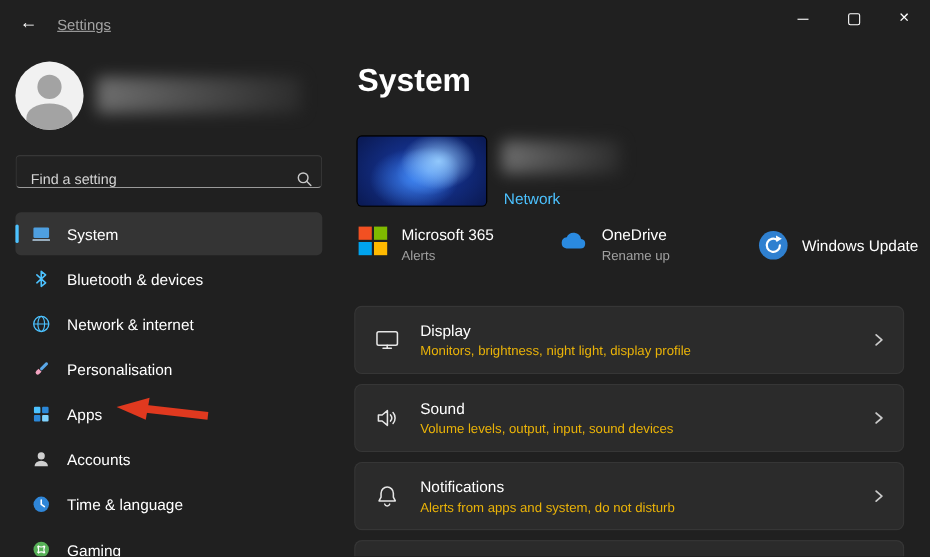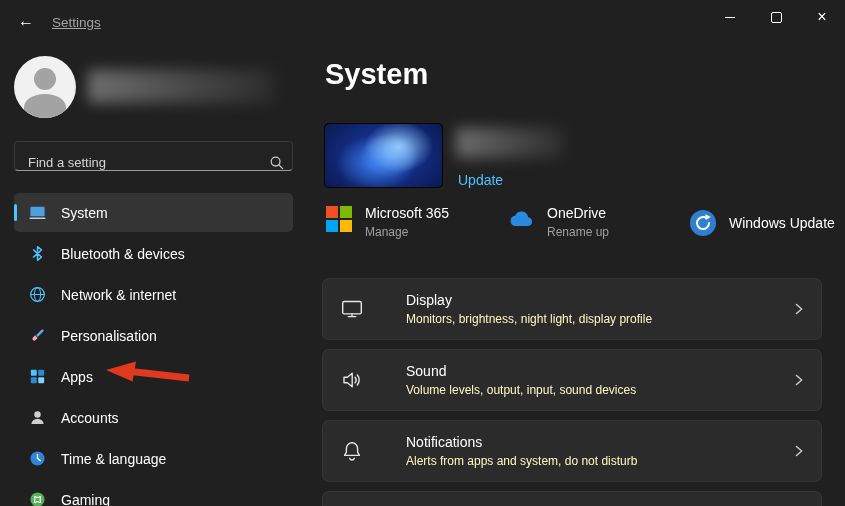--- a/index.html
+++ b/index.html
@@ -95,25 +95,25 @@
   .status-item{display:flex;align-items:flex-start;gap:12px;width:150px;cursor:pointer;}
   .status-item:last-child{width:auto;align-items:center;}
   .status-icon{width:28px;height:28px;flex:0 0 auto;margin-top:1px;}
   .status-title{font-size:14px;color:#fff;line-height:18px;}
   .status-sub{font-size:12px;color:#a0a0a0;line-height:17px;margin-top:2px;white-space:nowrap;}
 
   .cards{position:absolute;left:322px;top:278px;width:500px;}
   .card{
     height:62px;box-sizing:border-box;background:#2b2b2b;
     border:1px solid rgba(255,255,255,.055);border-radius:7px;margin-bottom:9px;
-    display:flex;align-items:center;padding:0 16px 0 17px;cursor:pointer;gap:24px;
+    display:flex;align-items:center;padding:0 16px 0 17px;cursor:pointer;
   }
   .card-icon{width:24px;height:24px;margin-right:18px;flex:0 0 auto;}
   .card-title{font-size:14px;color:#fff;line-height:18px;}
-  .card-sub{font-size:12px;color:#fef9c3;line-height:16px;margin-top:2px;}
+  .card-sub{font-size:12px;color:#eab308;line-height:16px;margin-top:2px;}
   .chevron{margin-left:auto;width:12px;height:14px;flex:0 0 auto;}
 
   
   .annotation-arrow{position:absolute;left:103px;top:358px;width:94px;height:30px;pointer-events:none;}
 </style>
 </head>
 <body>
 
 <div class="window">
 
@@ -231,34 +231,34 @@
       </span>
       <span class="nav-label">Gaming</span>
     </div>
 
   </div>
 
   <h1 class="main-title">System</h1>
 
   <div class="device-thumb"></div>
   <div class="blur-block device-blur"></div>
-  <a class="rename-link">Update</a>
+  <a class="rename-link">Network</a>
 
   <div class="status-row">
 
     <div class="status-item">
       <svg class="status-icon" viewBox="0 0 28 28">
         <rect x="1" y="1" width="12" height="12" fill="#f25022"></rect>
           <rect x="15" y="1" width="12" height="12" fill="#7fba00"></rect>
           <rect x="1" y="15" width="12" height="12" fill="#00a4ef"></rect>
           <rect x="15" y="15" width="12" height="12" fill="#ffb900"></rect>
       </svg>
       <div>
         <div class="status-title">Microsoft 365</div>
-        <div class="status-sub">Manage</div>
+        <div class="status-sub">Alerts</div>
       </div>
     </div>
 
     <div class="status-item">
       <svg class="status-icon" viewBox="0 0 28 28">
         <path d="M8 21 h12.6 a4.4 4.4 0 0 0 .6 -8.76 6.8 6.8 0 0 0 -13 -1.54 A5.2 5.2 0 0 0 8 21z" fill="#2a8ae0"></path>
       </svg>
       <div>
         <div class="status-title">OneDrive</div>
         <div class="status-sub">Rename up</div>

